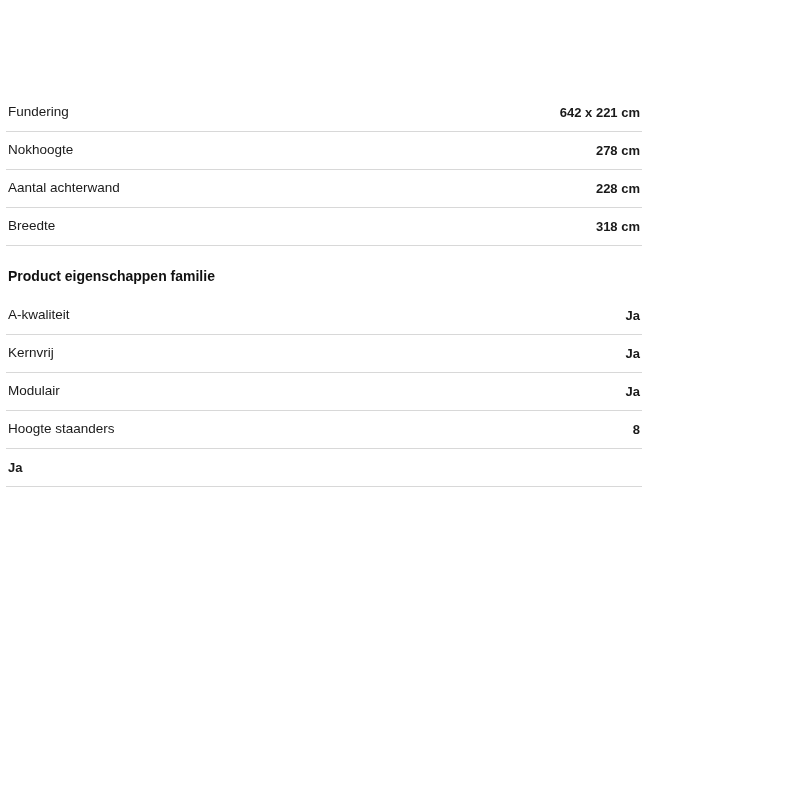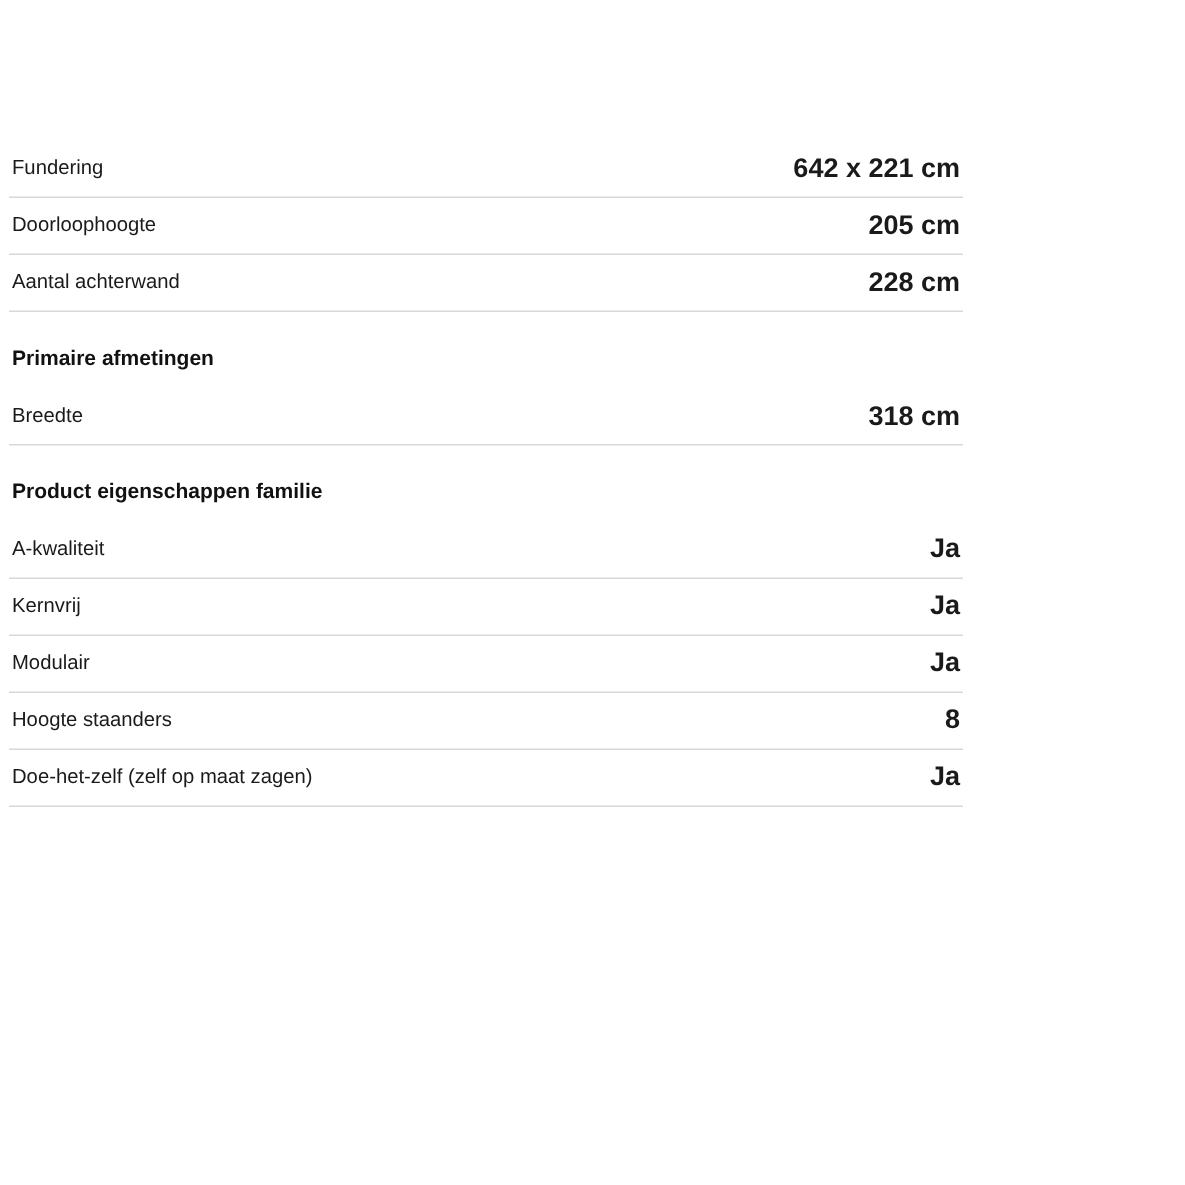--- a/index.html
+++ b/index.html
@@ -31,21 +31,21 @@
     padding: 0 2px;
     box-sizing: border-box;
   }
   .spec-row .label {
     font-size: 13.5px;
     color: #1a1a1a;
     line-height: 1.2;
     text-align: left;
   }
   .spec-row .value {
-    font-size: 18px;
+    font-size: 13px;
     color: #1a1a1a;
     line-height: 1.2;
     text-align: right;
     font-weight: 700;
   }
   .section-heading {
     font-size: 14px;
     font-weight: 700;
     color: #111111;
     padding: 22px 2px 12px 2px;
@@ -60,31 +60,30 @@
 
 <div class="spec-sheet">
   <div class="top-spacer"></div>
 
   <div class="section-block">
     <div class="spec-row">
       <span class="label">Fundering</span>
       <span class="value">642 x 221 cm</span>
     </div>
     <div class="spec-row">
-      <span class="label">Doorloophoogte</span>
-      <span class="value">205 cm</span>
+      <span class="label">Nokhoogte</span>
+      <span class="value">278 cm</span>
     </div>
     <div class="spec-row">
       <span class="label">Aantal achterwand</span>
       <span class="value">228 cm</span>
     </div>
   </div>
 
   <div class="section-block">
-    <div class="section-heading">Primaire afmetingen</div>
     <div class="spec-row">
       <span class="label">Breedte</span>
       <span class="value">318 cm</span>
     </div>
   </div>
 
   <div class="section-block">
     <div class="section-heading">Product eigenschappen familie</div>
     <div class="spec-row">
       <span class="label">A-kwaliteit</span>
@@ -96,17 +95,16 @@
     </div>
     <div class="spec-row">
       <span class="label">Modulair</span>
       <span class="value">Ja</span>
     </div>
     <div class="spec-row">
       <span class="label">Hoogte staanders</span>
       <span class="value">8</span>
     </div>
     <div class="spec-row">
-      <span class="label">Doe-het-zelf (zelf op maat zagen)</span>
       <span class="value">Ja</span>
     </div>
   </div>
 </div>
 
 </body></html>

